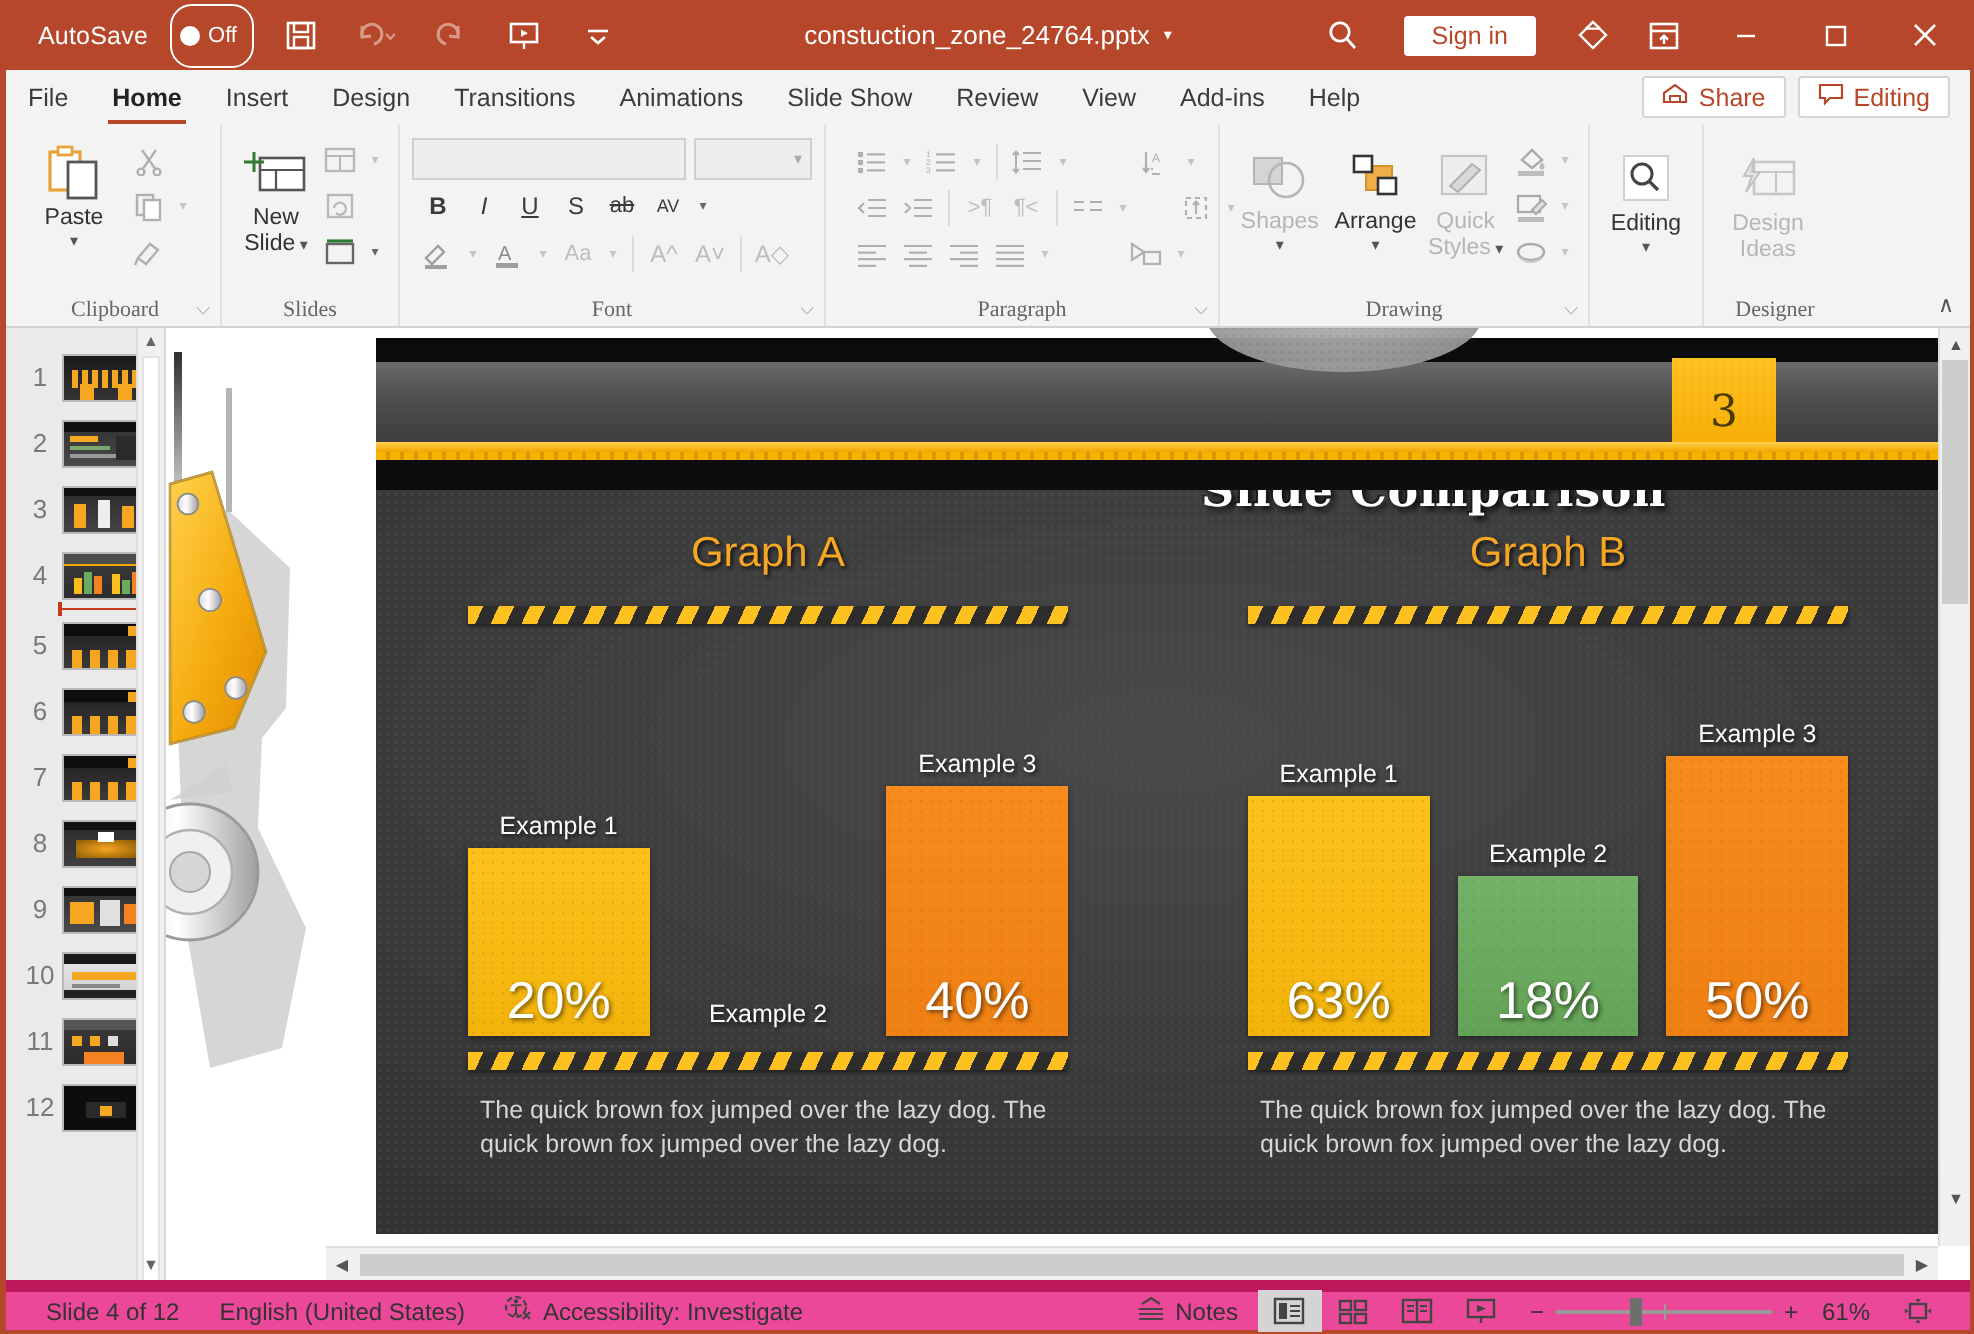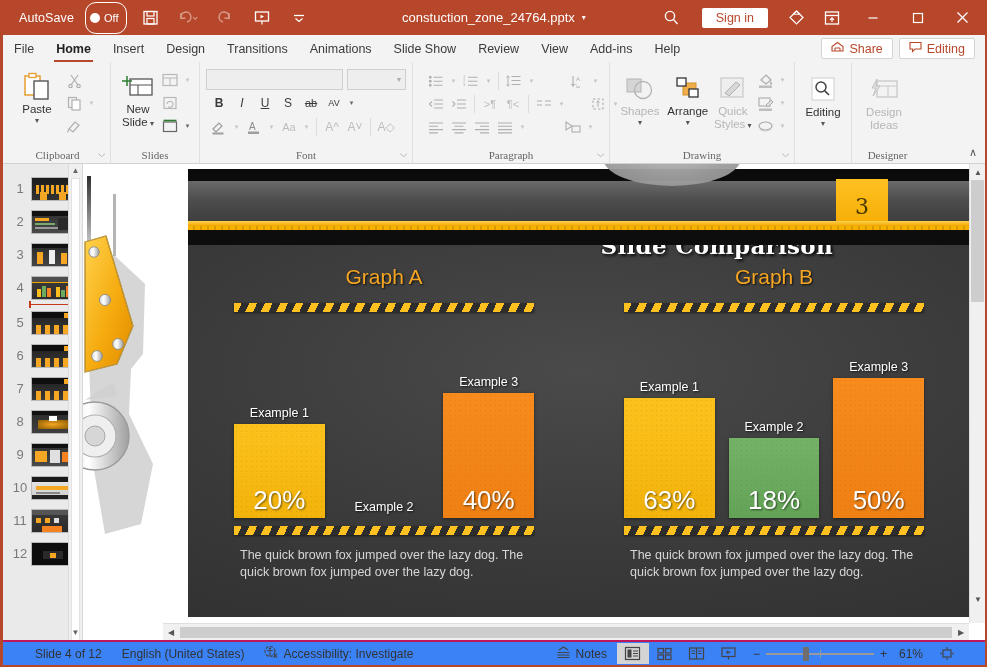--- a/index.html
+++ b/index.html
@@ -274,24 +274,24 @@
   .vs-extra { position: absolute; bottom: 16px; left: 0; width: 16px; height: 16px; display:flex;align-items:center;justify-content:center;font-size:8px;color:#555; }
   .hscroll {
     position: absolute; left: 80px; right: 16px; bottom: 0; height: 17px;
     background: #f0f0f0; border-top: 1px solid #dedede; display: flex; align-items: center;
   }
   .hsb { width: 16px; height: 16px; display: flex; align-items: center; justify-content: center; font-size: 8px; color: #555; }
   .hsthumb { flex: 1; height: 11px; margin: 0 1px; background: #cdcdcd; }
 
   
   .status {
-    height: 25px; flex: 0 0 25px; background: #3b82f6;
-    border-top: 2px solid #be185d;
+    height: 25px; flex: 0 0 25px; background: #ec4899;
+    border-top: 6px solid #be185d;
     display: flex; align-items: center; font-size: 12px; color: #333;
-    padding: 0 22px;
+    padding: 0 10px;
   }
   .st-item { padding: 0 10px; display: flex; align-items: center; gap: 5px; }
   .st-right { margin-left: auto; display: flex; align-items: center; }
   .viewbtn {
     width: 32px; height: 21px; display: flex; align-items: center; justify-content: center;
   }
   .viewbtn.active { background: #d4d4d4; }
   .zoomline { display: flex; align-items: center; gap: 6px; padding: 0 8px; }
   .zoom-track { width: 108px; height: 2px; background: #9a9a9a; position: relative; }
   .zoom-mid { position: absolute; left: 50%; top: -3px; width: 1.5px; height: 8px; background: #9a9a9a; }

